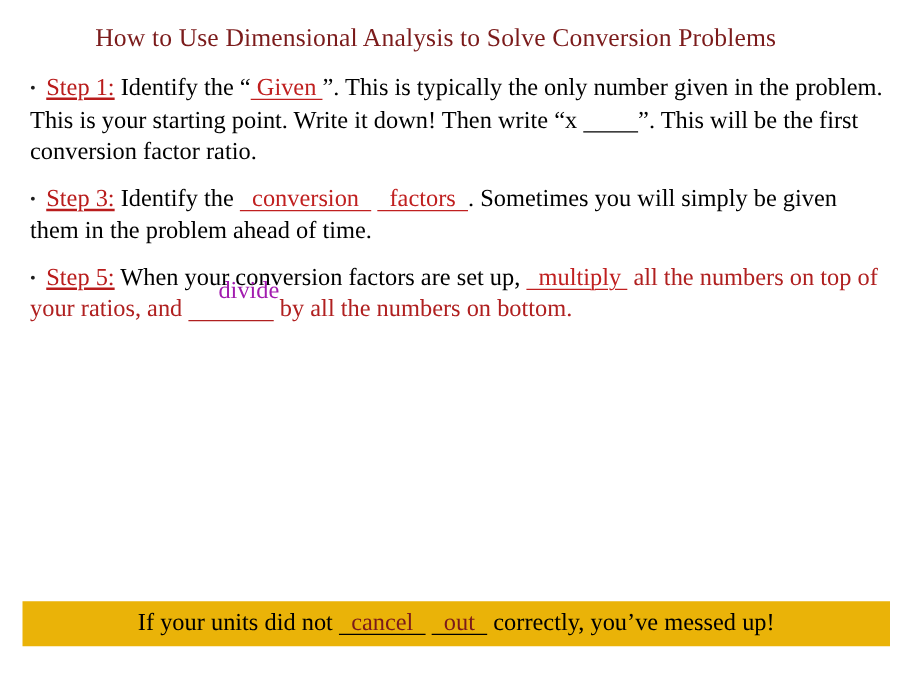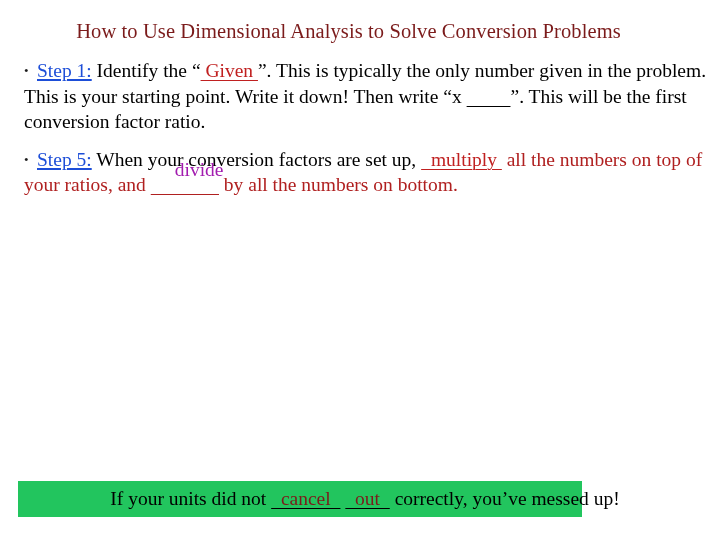--- a/index.html
+++ b/index.html
@@ -61,21 +61,21 @@
   .bullet {
     display: inline-block;
     width: 13px;
     font-size: 13px;
     color: #1c1c1c;
     vertical-align: 2px;
     line-height: 19px;
   }
 
   .step-label {
-    color: #1d4ed8;
+    color: #b91c1c;
     text-decoration: underline;
     text-decoration-thickness: 1.5px;
     text-underline-offset: 2px;
   }
 
   
   .ans-red {
     color: #C02020;
     text-decoration: underline;
     text-decoration-color: #C02020;
@@ -116,23 +116,23 @@
     top: -15px;
     color: #a21caf;
     white-space: pre;
   }
 
   
   .banner {
     position: absolute;
     left: 18px;
     top: 481px;
-    width: 564px;
+    width: 694px;
     height: 36px;
-    background: #22c55e;
+    background: #eab308;
     box-sizing: border-box;
   }
   .banner-text {
     position: absolute;
     left: 0;
     top: 0;
     width: 694px;
     height: 36px;
     line-height: 36px;
     text-align: center;
@@ -156,20 +156,23 @@
 
   <div class="slide-title">How to Use Dimensional Analysis to Solve Conversion Problems</div>
 
   <div class="body-block">
 
     <p class="step step-1">
       <span class="bullet">•</span><span class="step-label">Step 1:</span><span>  Identify the “</span><span class="ans-red"> Given </span><span>”.  This is typically the only number given in the problem.  This is your starting point.  Write it down!  Then write “x </span><span class="blank">         </span><span>”.  This will be the first conversion factor ratio.</span>
     </p>
 
 
+    <p class="step step-3">
+      <span class="bullet">•</span><span class="step-label">Step 3:</span><span>  Identify the </span><span class="ans-red">  conversion  </span><span> </span><span class="ans-red">  factors  </span><span>.  Sometimes you will simply be given them in the problem ahead of time.</span>
+    </p>
 
 
     <p class="step step-5">
       <span class="bullet">•</span><span class="step-label">Step 5:</span><span>  When your conversion factors are set up, </span><span class="ans-red">  multiply </span><span class="txt-red"> all the numbers on top of your ratios, and </span><span class="divide-wrap"><span class="blank-red">              </span><span class="divide-word">divide</span></span><span class="txt-red"> by all the numbers on bottom.</span>
     </p>
 
   </div>
 
   <div class="banner">
     <div class="banner-text"><span>If your units did not </span><span class="banner-ans">  cancel  </span><span> </span><span class="banner-ans">  out  </span><span> correctly, you’ve messed up!</span></div>

